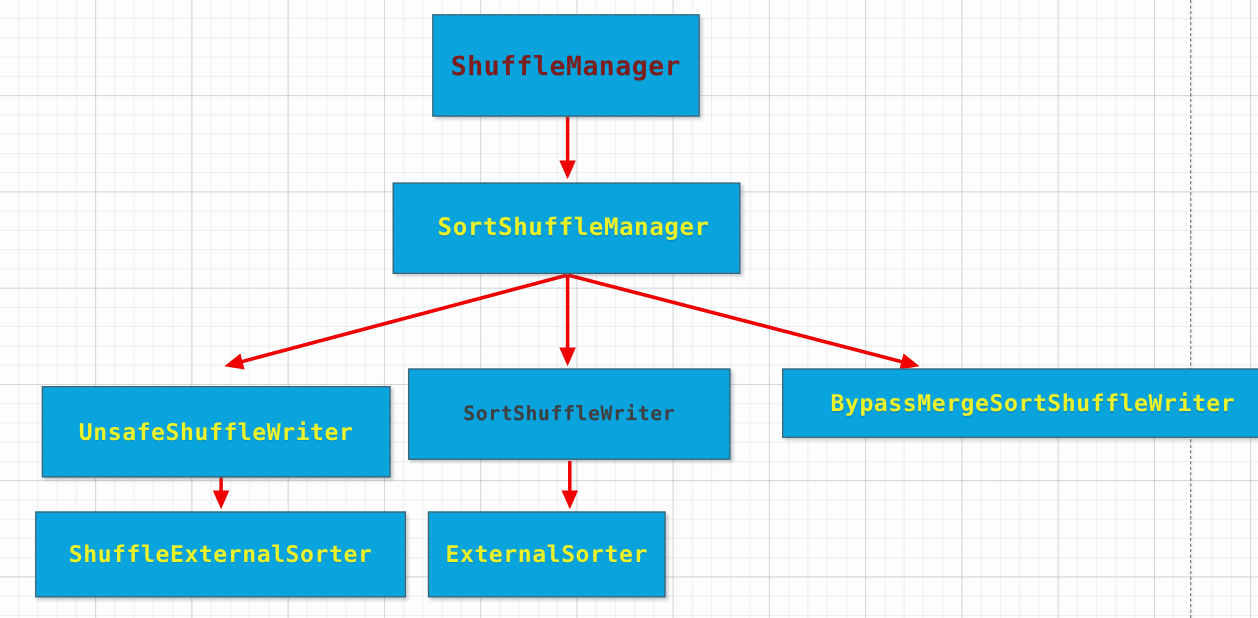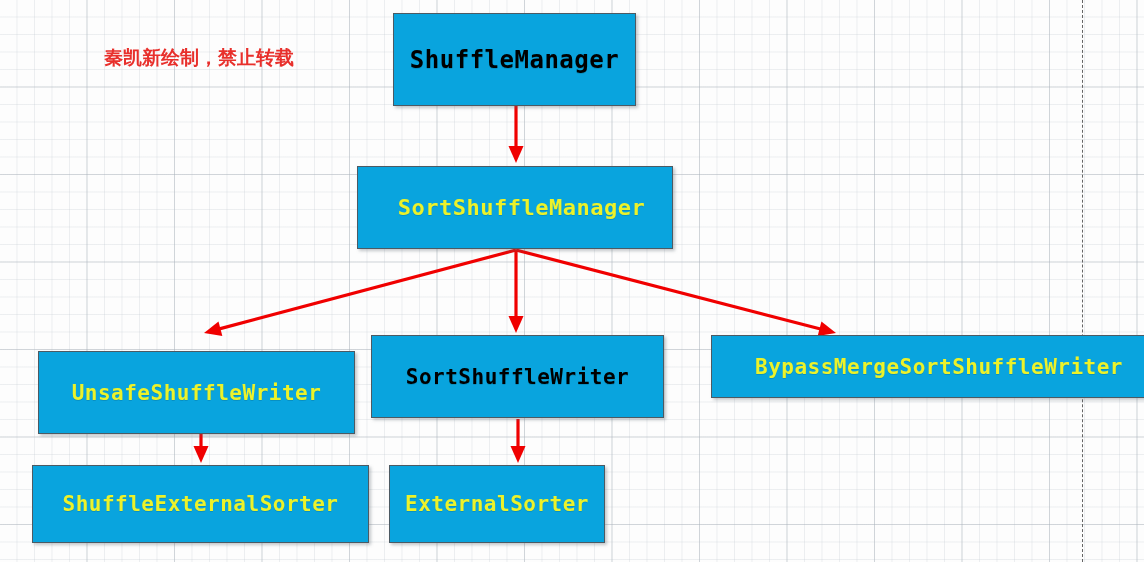--- a/index.html
+++ b/index.html
@@ -75,21 +75,20 @@
     z-index: 1;
   }
 </style>
 </head>
 <body>
 
 <div id="canvas">
 
   <div class="page-break" style="left: 1082px; border-left-color: rgb(74, 74, 74);"></div>
 
-  <div class="watermark" style="left: 104px; top: 45px; font-size: 19px; color: rgb(232, 48, 44);">秦凯新绘制，禁止转载</div>
 
   <svg id="arrow-layer" viewBox="0 0 1144 562">
       <g>
         <line x1="516" y1="106" x2="516" y2="149" stroke="#f00000" stroke-width="3.2"></line>
         <polygon points="516,163 508.5,146 523.5,146" fill="#f00000"></polygon>
       </g>
       <g>
         <line x1="516" y1="250" x2="217.52944591498746" y2="329.4008204777437" stroke="#f00000" stroke-width="3.2"></line>
         <polygon points="204,333 218.50048100984748,321.3816502685169 222.3567447836935,335.8774851774321" fill="#f00000"></polygon>
       </g>
@@ -106,30 +105,30 @@
         <polygon points="201,463 193.5,446 208.5,446" fill="#f00000"></polygon>
       </g>
       <g>
         <line x1="518" y1="419" x2="518" y2="449" stroke="#f00000" stroke-width="3.2"></line>
         <polygon points="518,463 510.5,446 525.5,446" fill="#f00000"></polygon>
       </g>
     </svg>
 
   <div id="nodes">
       <div class="node" style="left: 393px; top: 13px; width: 243px; height: 93px; background: rgb(9, 164, 222); border-color: rgb(76, 90, 99);">
-        <span class="label" style="font-size: 24px; color: #000000;">ShuffleManager</span>
+        <span class="label" style="font-size: 24px; color: #7f1d1d;">ShuffleManager</span>
       </div>
       <div class="node" style="left: 357px; top: 166px; width: 316px; height: 83px; background: rgb(9, 164, 222); border-color: rgb(76, 90, 99); padding-left: 13px;">
         <span class="label" style="font-size: 22px; color: rgb(236, 242, 42);">SortShuffleManager</span>
       </div>
       <div class="node" style="left: 38px; top: 335px; width: 317px; height: 83px; background: rgb(9, 164, 222); border-color: rgb(76, 90, 99); margin-top: 16px;">
         <span class="label" style="font-size: 21px; color: rgb(236, 242, 42);">UnsafeShuffleWriter</span>
       </div>
       <div class="node" style="left: 371px; top: 335px; width: 293px; height: 83px; background: rgb(9, 164, 222); border-color: rgb(76, 90, 99);">
-        <span class="label" style="font-size: 21px; color: #000000;">SortShuffleWriter</span>
+        <span class="label" style="font-size: 18px; color: #404040;">SortShuffleWriter</span>
       </div>
       <div class="node" style="left: 711px; top: 335px; width: 456px; height: 63px; background: rgb(9, 164, 222); border-color: rgb(76, 90, 99);">
         <span class="label" style="font-size: 21px; color: rgb(236, 242, 42);">BypassMergeSortShuffleWriter</span>
       </div>
       <div class="node" style="left: 32px; top: 465px; width: 337px; height: 78px; background: rgb(9, 164, 222); border-color: rgb(76, 90, 99);">
         <span class="label" style="font-size: 21px; color: rgb(236, 242, 42);">ShuffleExternalSorter</span>
       </div>
       <div class="node" style="left: 389px; top: 465px; width: 216px; height: 78px; background: rgb(9, 164, 222); border-color: rgb(76, 90, 99);">
         <span class="label" style="font-size: 21px; color: rgb(236, 242, 42);">ExternalSorter</span>
       </div>

